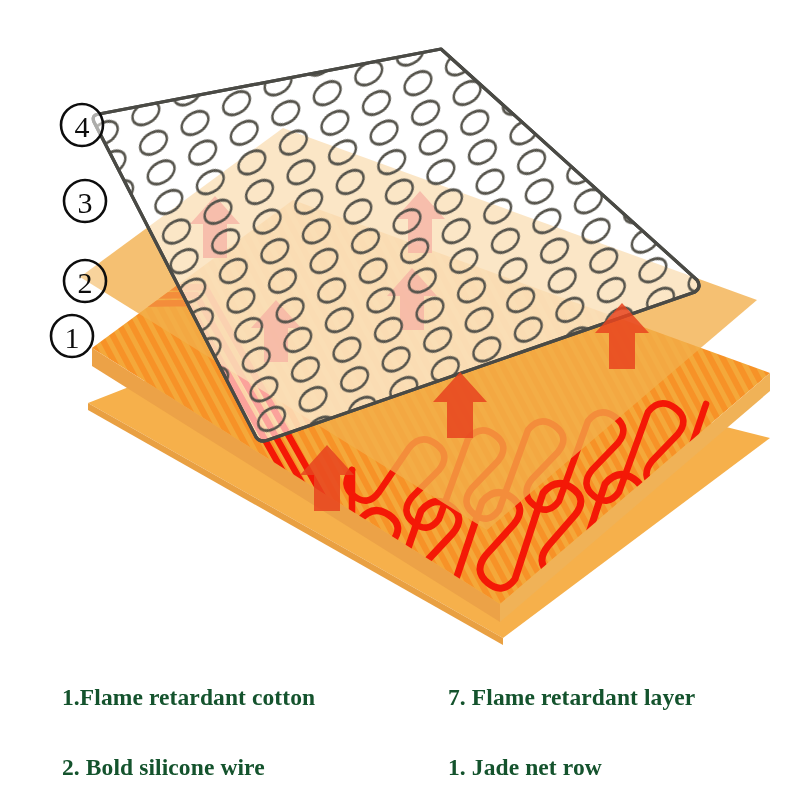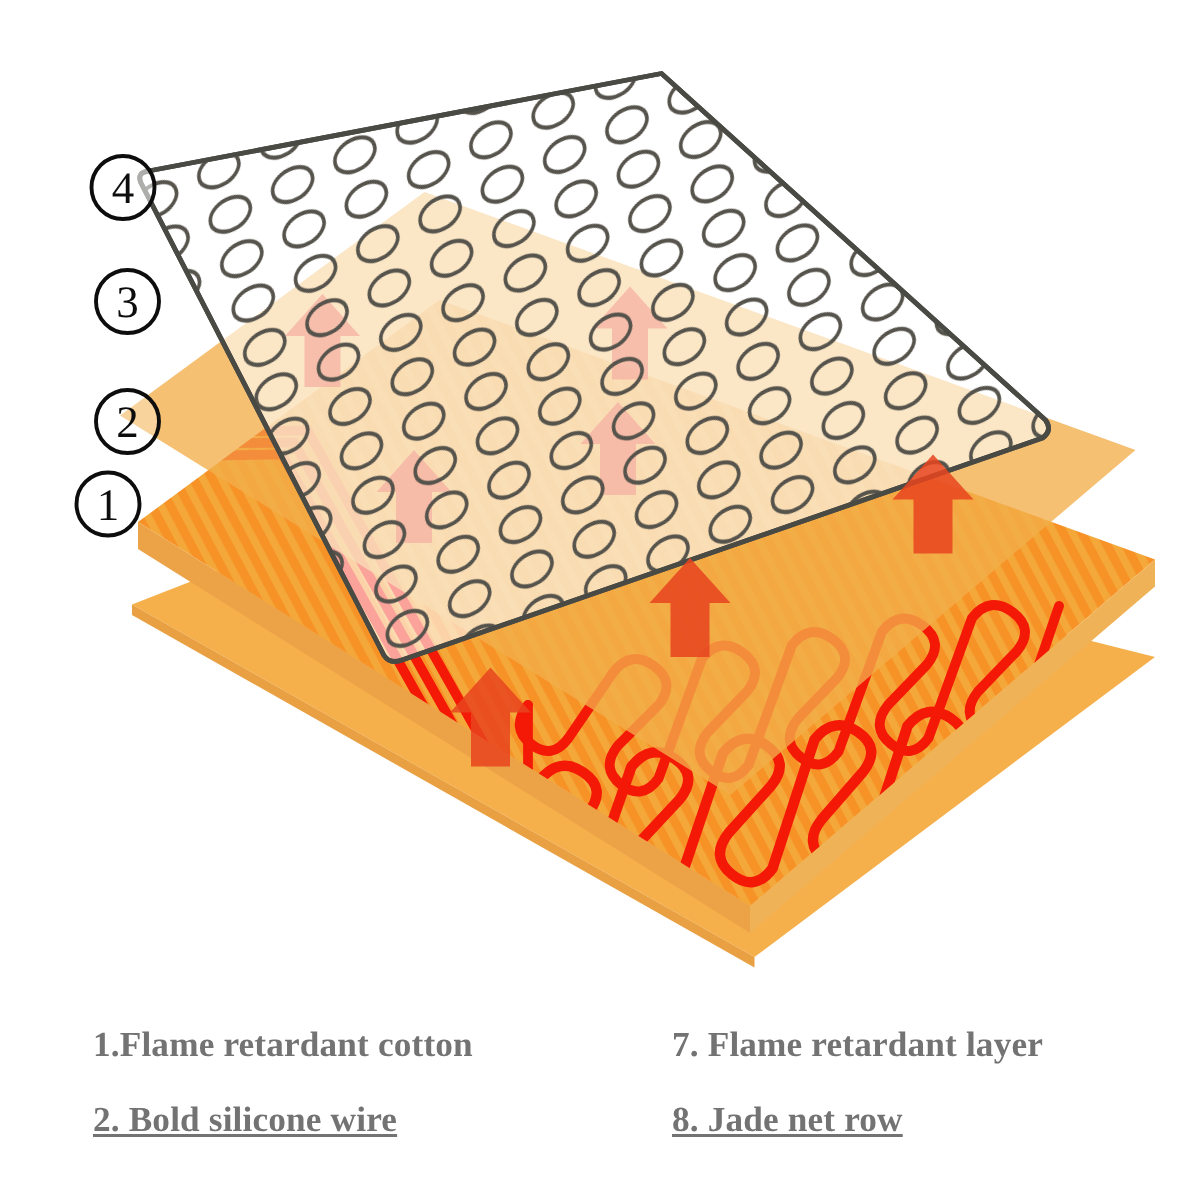--- a/index.html
+++ b/index.html
@@ -52,27 +52,27 @@
     position: absolute;
     top: 0;
   }
   .legend-col.left  { left: 62px; }
   .legend-col.right { left: 448px; }
 
   .legend-entry {
     font-family: "Liberation Serif", "DejaVu Serif", serif;
     font-weight: bold;
     font-size: 23.5px;
-    color: #737373;
+    color: #14532d;
     letter-spacing: 0.1px;
     white-space: nowrap;
     line-height: 1;
   }
   .legend-entry.row1 { position: absolute; top: 14px; left: 0; }
-  .legend-entry.row2 { position: absolute; top: 64px; left: 0; text-decoration: underline; }
+  .legend-entry.row2 { position: absolute; top: 84px; left: 0; }
 </style>
 </head>
 <body>
 
 <div id="diagram-root">
 
   <svg id="layer-svg" viewBox="0 0 800 800" xmlns="http://www.w3.org/2000/svg">
 
     <defs>
 
@@ -202,17 +202,17 @@
 
   </svg>
 
   <div class="legend">
     <div class="legend-col left">
       <div class="legend-entry row1">1.Flame retardant cotton</div>
       <div class="legend-entry row2">2. Bold silicone wire</div>
     </div>
     <div class="legend-col right">
       <div class="legend-entry row1">7. Flame retardant layer</div>
-      <div class="legend-entry row2">8. Jade net row</div>
+      <div class="legend-entry row2">1. Jade net row</div>
     </div>
   </div>
 
 </div>
 
 </body></html>

